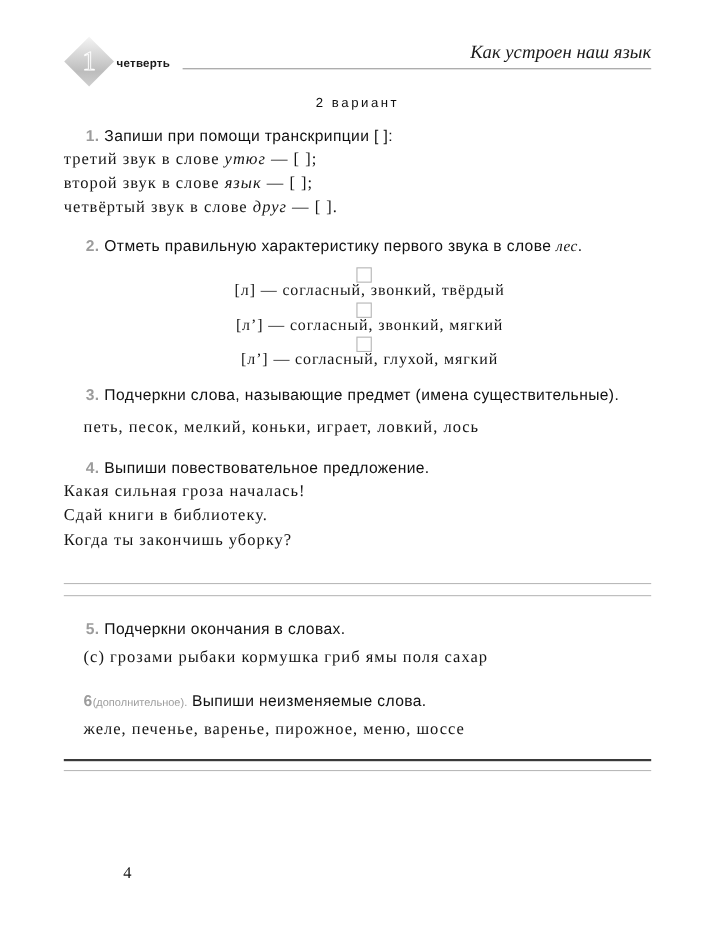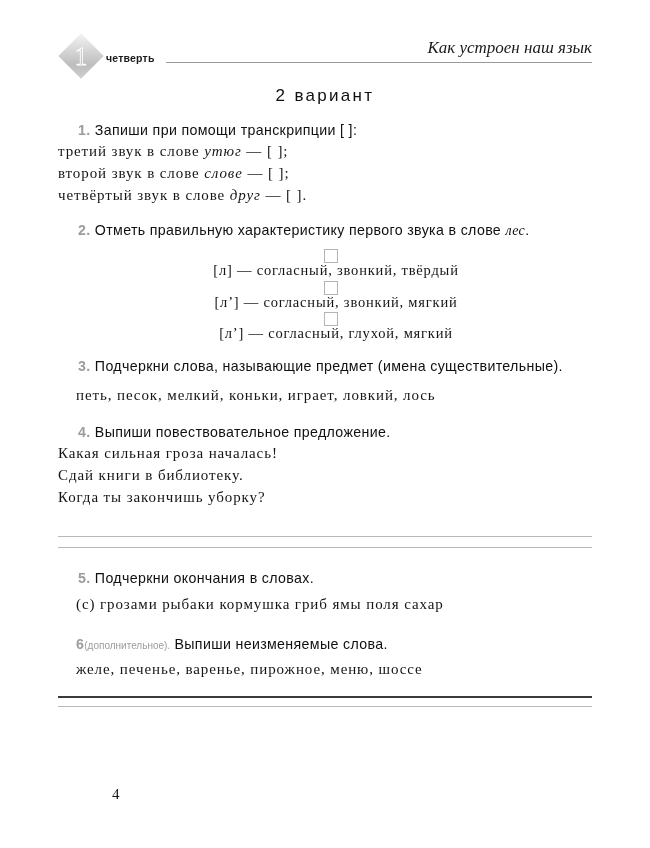--- a/index.html
+++ b/index.html
@@ -92,21 +92,21 @@
 
   
   .content {
     position: absolute;
     left: 58px;
     top: 86px;
     width: 534px;
   }
   .variant-title {
     font-family: "Liberation Sans", sans-serif;
-    font-size: 17px;
+    font-size: 12px;
     letter-spacing: 2.3px;
     text-align: center;
     margin: 0 0 14px 0;
     padding-left: 0px;
     color: #101010;
   }
 
   .task { margin-bottom: 2px; }
 
   .task-head {
@@ -215,21 +215,21 @@
   <div class="content">
 
     <div class="variant-title">2 вариант</div>
 
     <div class="task">
       <p class="task-head nojust">
         <span class="tnum">1.</span>
         <span>Запиши при помощи транскрипции [    ]:</span>
       </p>
       <p class="serif-line"><span>третий звук в слове </span><span class="it">утюг</span><span> — [    ];</span></p>
-      <p class="serif-line"><span>второй звук в слове </span><span class="it">слове</span><span> — [    ];</span></p>
+      <p class="serif-line"><span>второй звук в слове </span><span class="it">язык</span><span> — [    ];</span></p>
       <p class="serif-line"><span>четвёртый звук в слове </span><span class="it">друг</span><span> — [    ].</span></p>
     </div>
 
     <div style="height:12px"></div>
 
     <div class="task">
       <p class="task-head">
         <span class="tnum">2.</span>
         <span>Отметь правильную характеристику первого звука в слове </span><span class="it" style="font-family:'Liberation Serif',serif;font-size:14px">лес</span><span>.</span>
       </p>

